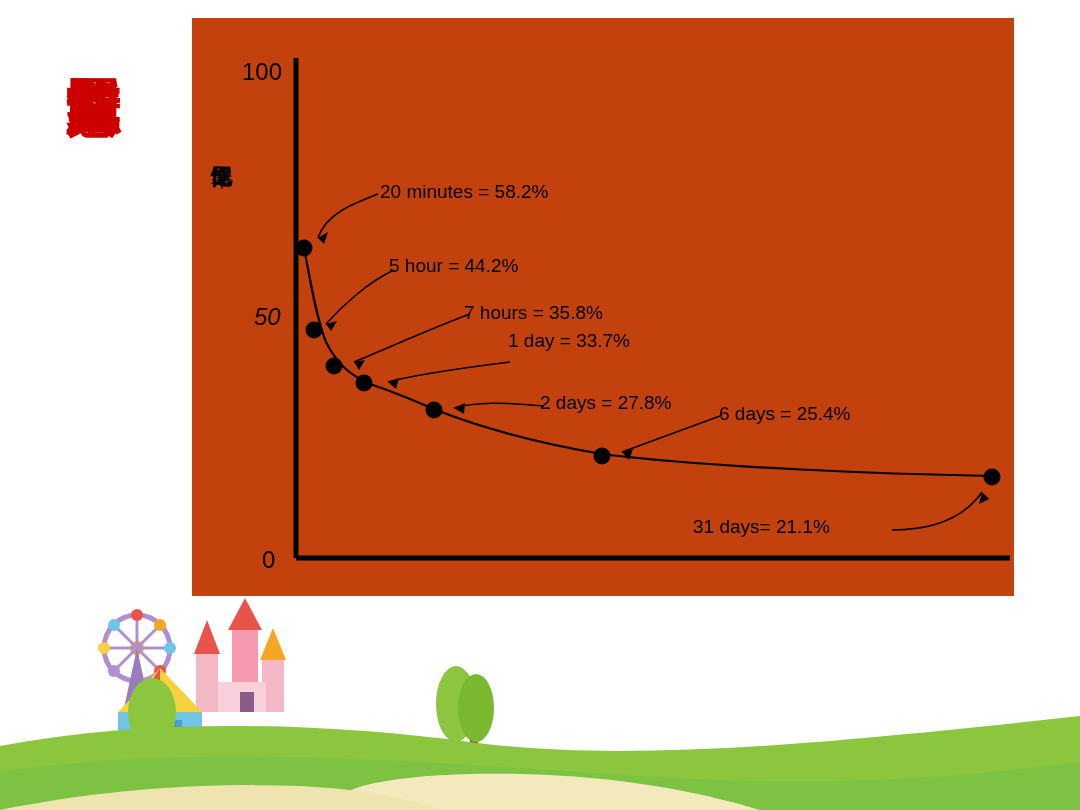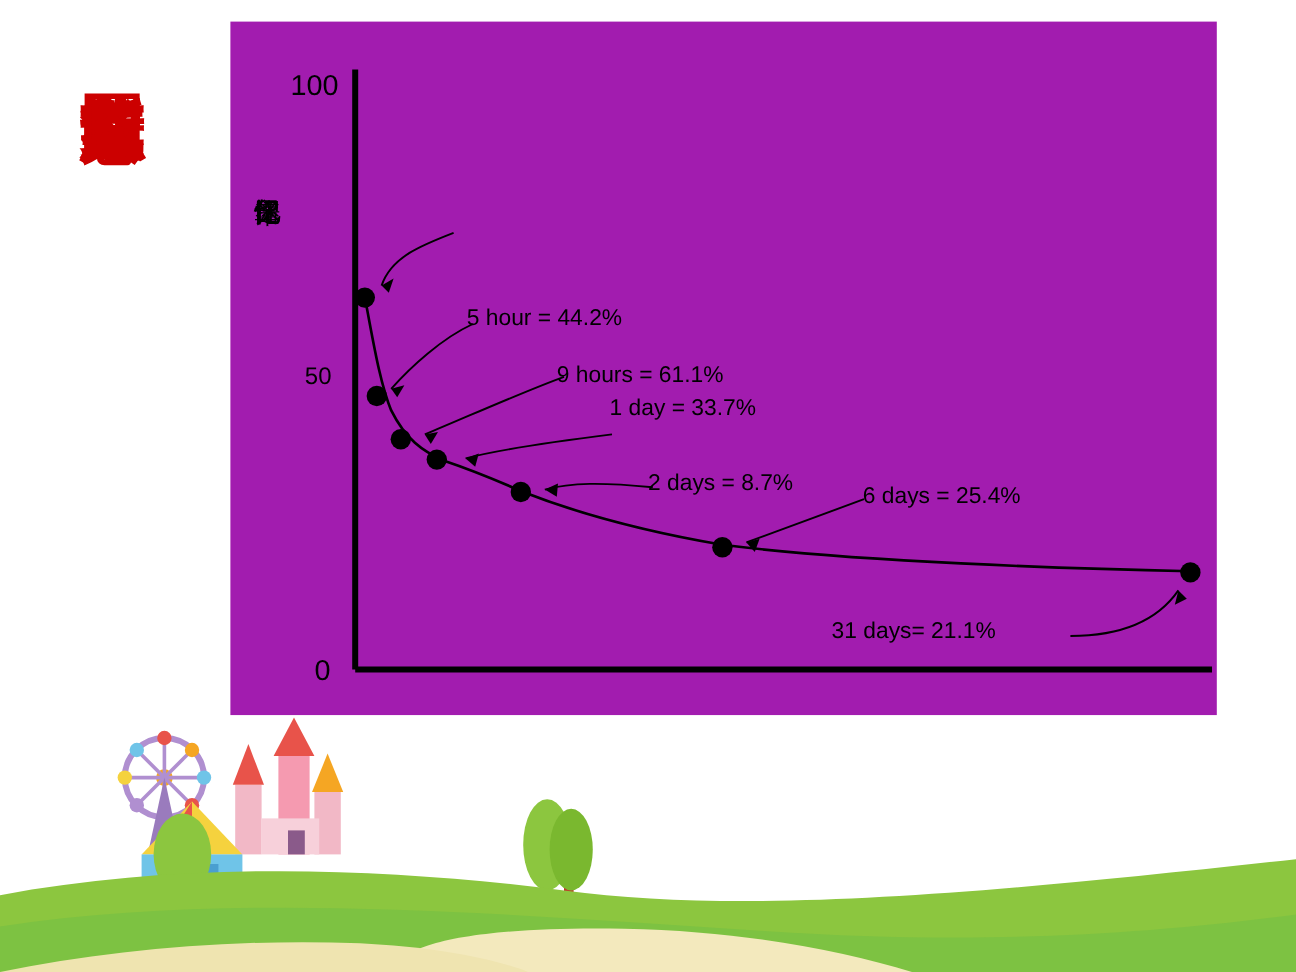--- a/index.html
+++ b/index.html
@@ -10,32 +10,32 @@
     position:absolute;left:42px;top:36px;width:80px;
     color:#cc0000;font-family:"DejaVu Serif",serif;font-weight:bold;
     font-size:54px;line-height:1.02;letter-spacing:0;
     writing-mode:vertical-rl;text-orientation:upright;
     white-space:nowrap;
   }
 
   
   #chart-panel{
     position:absolute;left:192px;top:18px;width:822px;height:578px;
-    background:#a21caf;
+    background:#c2410c;
   }
   #plot{position:absolute;left:0;top:0;width:822px;height:578px;}
 
   .axis-label-y{
     position:absolute;left:16px;top:130px;width:34px;
     font-family:"DejaVu Serif",serif;font-size:22px;color:#000;
     writing-mode:vertical-rl;text-orientation:upright;line-height:1.85;
   }
   .tick{position:absolute;font-family:"Liberation Sans",sans-serif;color:#000;}
   #tick-100{left:50px;top:40px;font-size:24px;}
-  #tick-50{left:62px;top:285px;font-size:20px;}
+  #tick-50{left:62px;top:285px;font-size:24px;font-style:italic;}
   #tick-0{left:70px;top:528px;font-size:24px;}
 
   .ann{position:absolute;font-family:"Liberation Sans",sans-serif;font-size:19px;color:#000;white-space:nowrap;}
   #ann-20min{left:188px;top:163px;}
   #ann-1hour{left:197px;top:237px;}
   #ann-9hours{left:272px;top:284px;}
   #ann-1day{left:316px;top:312px;}
   #ann-2days{left:348px;top:374px;}
   #ann-6days{left:527px;top:385px;}
   #ann-31days{left:501px;top:498px;}
@@ -99,24 +99,25 @@
     <path d="M352,388 C310,384 284,384 262,390" fill="none" stroke="#000" stroke-width="1.6"></path>
     <polygon points="262,390 273,385 272,396" fill="#000"></polygon>
 
     <path d="M528,398 C490,412 452,426 430,434" fill="none" stroke="#000" stroke-width="1.6"></path>
     <polygon points="430,434 441,431 437,442" fill="#000"></polygon>
 
     <path d="M700,512 C740,512 772,500 790,474" fill="none" stroke="#000" stroke-width="1.6"></path>
     <polygon points="790,474 787,486 797,481" fill="#000"></polygon>
   </svg>
 
+  <div class="ann" id="ann-20min">20 minutes = 58.2%</div>
   <div class="ann" id="ann-1hour">5 hour = 44.2%</div>
-  <div class="ann" id="ann-9hours">9 hours = 61.1%</div>
+  <div class="ann" id="ann-9hours">7 hours = 35.8%</div>
   <div class="ann" id="ann-1day">1 day = 33.7%</div>
-  <div class="ann" id="ann-2days">2 days = 8.7%</div>
+  <div class="ann" id="ann-2days">2 days = 27.8%</div>
   <div class="ann" id="ann-6days">6 days = 25.4%</div>
   <div class="ann" id="ann-31days">31 days= 21.1%</div>
 
 </div>
 
 <div id="caption">
   <div>横坐标：时间（天）；</div>
   <div>纵坐标：学习的知识保持量（记忆的数量）</div>
 </div>
 

